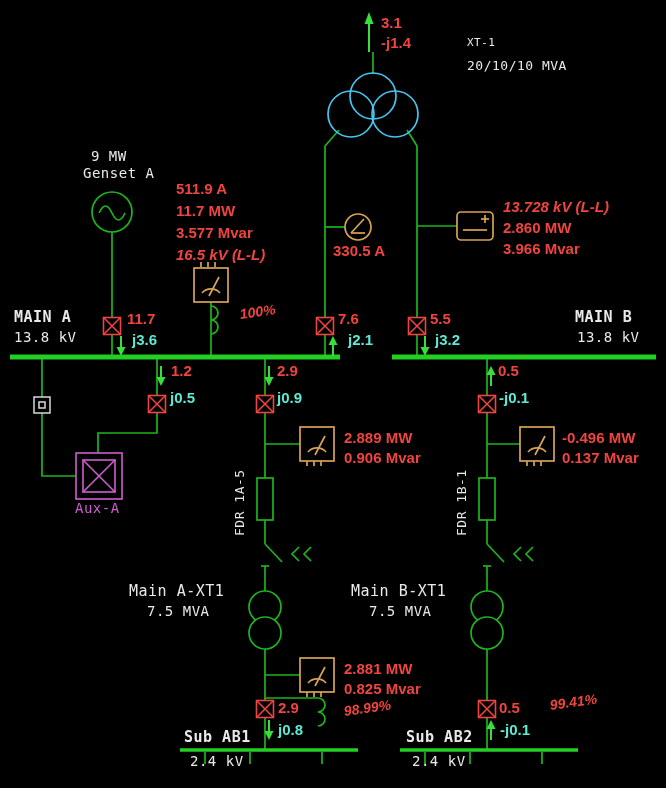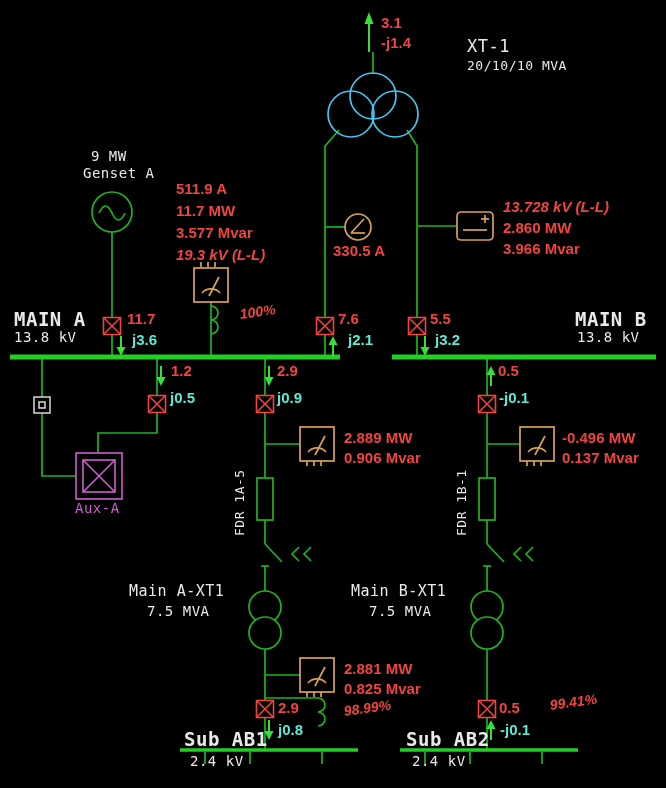--- a/index.html
+++ b/index.html
@@ -15,21 +15,21 @@
   .garr { stroke:#35e03a; stroke-width:2; fill:#35e03a; }
   .cyan { stroke:#45c6f0; stroke-width:1.7; fill:none; }
   .tan  { stroke:#d8a355; stroke-width:1.7; fill:none; }
   .mags { stroke:#cf5ecf; stroke-width:1.6; fill:#000; }
   .wht  { stroke:#d9d9d9; stroke-width:1.5; fill:none; }
 
   
   .t    { position:absolute; white-space:nowrap; line-height:1.1; }
   .mono { font-family:"DejaVu Sans Mono","Liberation Mono",monospace; color:#e9e9e9;
           font-size:14px; letter-spacing:0.5px; }
-  .bn   { font-weight:bold; font-size:19px; }
+  .bn   { font-weight:bold; font-size:15px; }
   .sm   { font-size:13px; }
   .val  { font-family:"Liberation Sans","DejaVu Sans",sans-serif; font-weight:700;
           font-size:15px; color:#ef4540; }
   .q    { color:#5eead4; }
   .ital { font-style:italic; }
   .pct  { transform:rotate(-8deg); transform-origin:left bottom; font-style:italic; font-size:14px; }
   .vert { transform:rotate(-90deg); transform-origin:0 0; }
   .mag  { color:#cf5ecf; }
 </style>
 </head>
@@ -205,29 +205,29 @@
   <use href="#arrdn" class="garr" transform="translate(425,336)"></use>
   <use href="#arrdn" class="garr" transform="translate(161,366)"></use>
   <use href="#arrdn" class="garr" transform="translate(269,366)"></use>
   <use href="#arrup" class="garr" transform="translate(491,366)"></use>
   <use href="#arrdn" class="garr" transform="translate(269,720)"></use>
   <use href="#arrup" class="garr" transform="translate(491,720)"></use>
 </svg>
 
 <div class="t val" style="left:381px;top:15px">3.1</div>
 <div class="t val" style="left:381px;top:35px">-j1.4</div>
-<div class="t mono" style="left:467px;top:37px;font-size:17px">XT-1</div>
+<div class="t mono" style="left:467px;top:37px;font-size:11px">XT-1</div>
 <div class="t mono sm" style="left:467px;top:59px">20/10/10 MVA</div>
 
 <div class="t mono" style="left:91px;top:149px">9 MW</div>
 <div class="t mono" style="left:83px;top:166px">Genset A</div>
 <div class="t val" style="left:176px;top:181px">511.9 A</div>
 <div class="t val" style="left:176px;top:203px">11.7 MW</div>
 <div class="t val" style="left:176px;top:225px">3.577 Mvar</div>
-<div class="t val ital" style="left:176px;top:247px">19.3 kV (L-L)</div>
+<div class="t val ital" style="left:176px;top:247px">16.5 kV (L-L)</div>
 
 <div class="t val" style="left:333px;top:243px">330.5 A</div>
 <div class="t val ital" style="left:503px;top:199px">13.728 kV (L-L)</div>
 <div class="t val" style="left:503px;top:220px">2.860 MW</div>
 <div class="t val" style="left:503px;top:241px">3.966 Mvar</div>
 
 <div class="t mono bn" style="left:14px;top:309px">MAIN A</div>
 <div class="t mono" style="left:14px;top:330px">13.8 kV</div>
 <div class="t val pct" style="left:241px;top:307px">100%</div>
 <div class="t mono bn" style="left:575px;top:309px">MAIN B</div>

